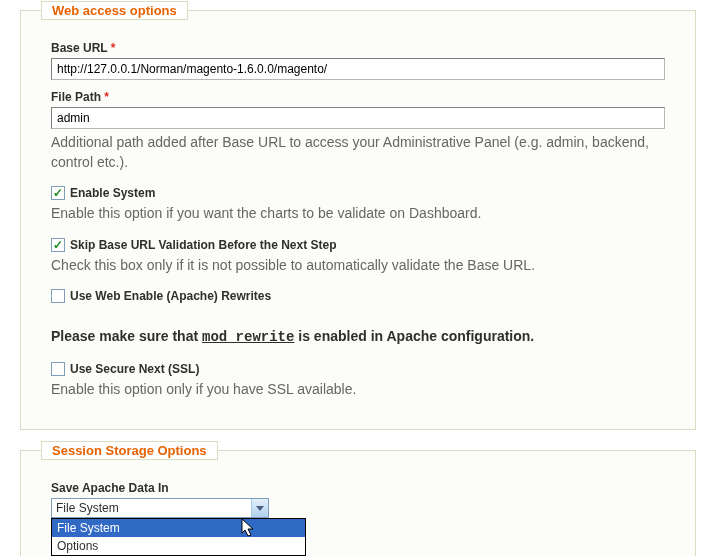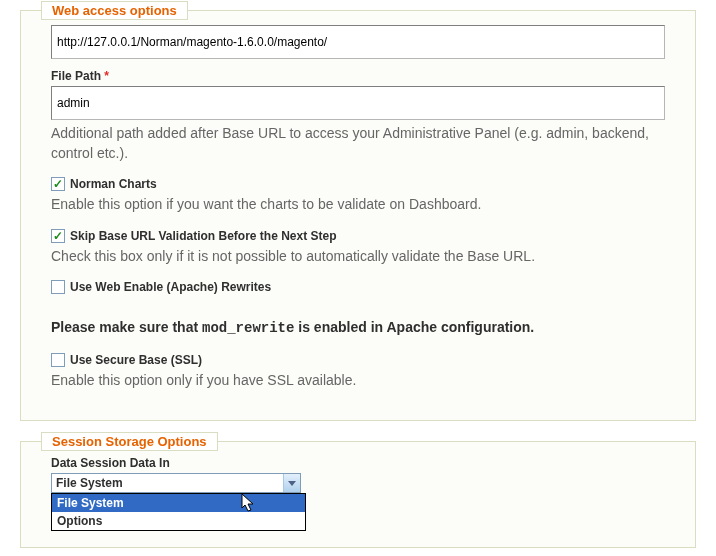--- a/index.html
+++ b/index.html
@@ -2,21 +2,21 @@
 <html><head>
   <meta charset="utf-8">
   <style>
     * { box-sizing: border-box; margin: 0; padding: 0; }
     body { font-family: Arial, Helvetica, sans-serif; font-size: 12px; color: #2f2f2f; background: #ffffff; width: 716px; }
     
     .fieldset {
       border: 1px solid #d9dec3;
       background: #fcfcf8;
       margin: 10px 20px 20px 20px;
-      padding: 4px 30px 20px 30px;
+      padding: 20px 30px 20px 30px;
       position: relative;
     }
     
     .legend {
       position: absolute;
       top: -10px;
       left: 20px;
       background: #ffffff;
       color: #e76200;
       font-weight: bold;
@@ -31,39 +31,39 @@
     .field-label { font-weight: bold; color: #2f2f2f; font-size: 12px; margin-bottom: 3px; display: block; }
     .required-mark { color: #e02b27; }
     
     .text-input {
       width: 100%;
       padding: 3px 5px;
       border: 1px solid #b6b6b6;
       border-top-color: #7f7f7f;
       border-left-color: #7f7f7f;
       font-size: 12px;
-      height: 34px;
+      height: 22px;
       background: #ffffff;
     }
     
     .hint { color: #666666; font-size: 14px; margin-top: 4px; margin-bottom: 10px; line-height: 1.4; }
     .hint strong { color: #2f2f2f; font-weight: bold; }
-    .hint code { font-family: 'Courier New', monospace; font-weight: bold; color: #2f2f2f; }
+    .hint code { font-family: 'Courier New', monospace; font-weight: bold; color: #2f2f2f; text-decoration: underline; }
     
     .checkbox-row { margin-top: 14px; display: flex; align-items: center; gap: 5px; }
     .checkbox-row .field-label { margin-bottom: 0; display: inline; }
     
     .chk {
       width: 14px; height: 14px; border: 1px solid #7f9db9;
       display: inline-flex; align-items: center; justify-content: center;
       background: #ffffff; cursor: pointer; flex-shrink: 0;
     }
     .chk.checked::after { content: "✓"; color: #1a8a1a; font-size: 12px; font-weight: bold; line-height: 1; }
     
-    .select-wrap { position: relative; width: 250px; font-weight: bold; }
+    .select-wrap { position: relative; width: 218px; }
     .select-box {
       width: 100%; height: 20px; border: 1px solid #7f9db9;
       background: #ffffff; padding: 1px 20px 1px 4px;
       font-size: 12px; display: flex; align-items: center; cursor: pointer;
     }
     .select-arrow {
       position: absolute; right: 1px; top: 1px; width: 17px; height: 18px;
       background: linear-gradient(#e3f0fb, #b0d0ed);
       border-left: 1px solid #a8c8e4;
       display: flex; align-items: center; justify-content: center;
@@ -84,65 +84,69 @@
     
     .second-fieldset { padding-bottom: 50px; }
   </style>
 </head>
 <body>
 
 <div class="fieldset">
   <div class="legend">Web access options</div>
 
   <div class="form-row">
+    <label class="field-label">
+      <span>Base URL</span>
+      <span class="required-mark">*</span>
+    </label>
     <input type="text" class="text-input" value="http://127.0.0.1/Norman/magento-1.6.0.0/magento/" style="">
   </div>
 
   <div class="form-row">
     <label class="field-label">
       <span>File Path</span>
       <span class="required-mark">*</span>
     </label>
     <input type="text" class="text-input" value="admin" style="">
   </div>
   <div class="hint">Additional path added after Base URL to access your Administrative Panel (e.g. admin, backend, control etc.).</div>
 
   <div class="checkbox-row">
     <span class="chk checked"></span>
-    <label class="field-label">Norman Charts</label>
+    <label class="field-label">Enable System</label>
   </div>
   <div class="hint">Enable this option if you want the charts to be validate on Dashboard.</div>
 
   <div class="checkbox-row">
     <span class="chk checked"></span>
     <label class="field-label">Skip Base URL Validation Before the Next Step</label>
   </div>
   <div class="hint">Check this box only if it is not possible to automatically validate the Base URL.</div>
 
   <div class="checkbox-row">
     <span class="chk"></span>
     <label class="field-label">Use Web Enable (Apache) Rewrites</label>
   </div>
   <div class="hint">
     <br>
     <strong>Please make sure that </strong><code>mod_rewrite</code><strong> is enabled in Apache configuration.</strong>
   </div>
 
   <div class="checkbox-row">
     <span class="chk"></span>
-    <label class="field-label">Use Secure Base (SSL)</label>
+    <label class="field-label">Use Secure Next (SSL)</label>
   </div>
   <div class="hint">Enable this option only if you have SSL available.</div>
 </div>
 
 <div class="fieldset second-fieldset">
   <div class="legend">Session Storage Options</div>
 
   <div class="form-row">
-    <label class="field-label">Data Session Data In</label>
+    <label class="field-label">Save Apache Data In</label>
     <div class="select-wrap">
       <div class="select-box">
         <span>File System</span>
         <span class="select-arrow"></span>
       </div>
       <div class="dropdown">
         <div class="dropdown-option selected">File System</div>
         <div class="dropdown-option">Options</div>
       </div>
       <svg class="cursor-icon" viewBox="0 0 16 22">

